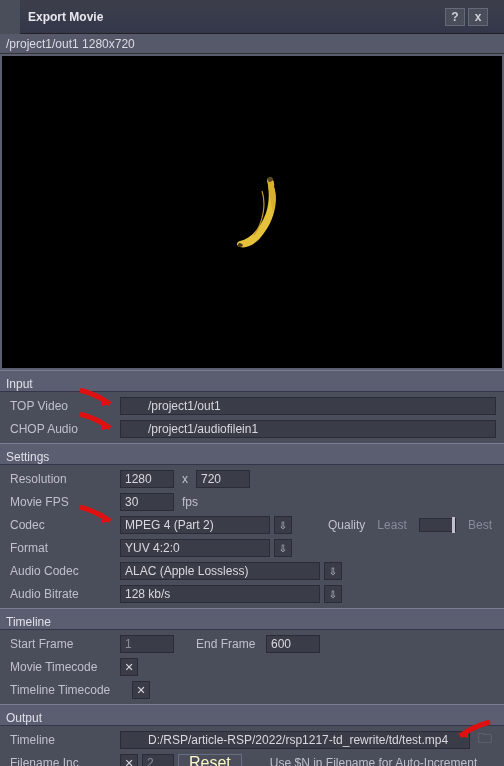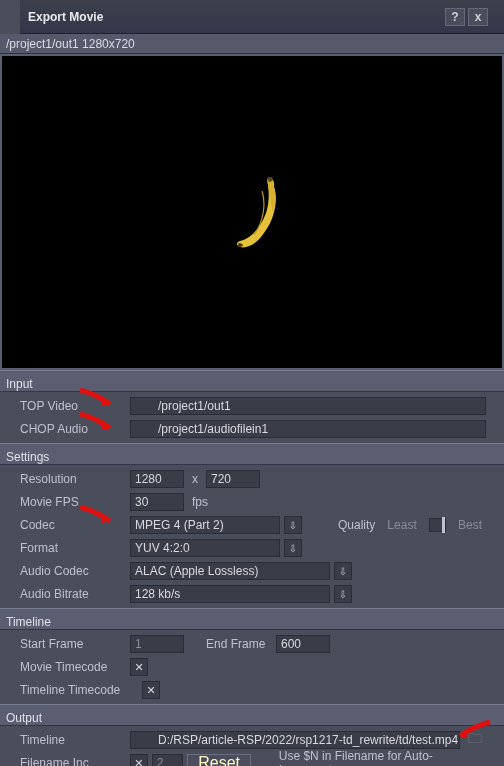--- a/index.html
+++ b/index.html
@@ -68,21 +68,21 @@
     font-size: 12px;
   }
   .panel {
     background: #4a4e5a;
     padding: 2px 4px;
   }
   .row {
     display: flex;
     align-items: center;
     height: 22px;
-    margin: 1px 14px;
+    margin: 1px 4px;
     gap: 4px;
   }
   .lbl {
     width: 108px;
     color: #c0c0cc;
     font-size: 12px;
     padding-left: 2px;
     flex-shrink: 0;
   }
   .lbl-sm {

